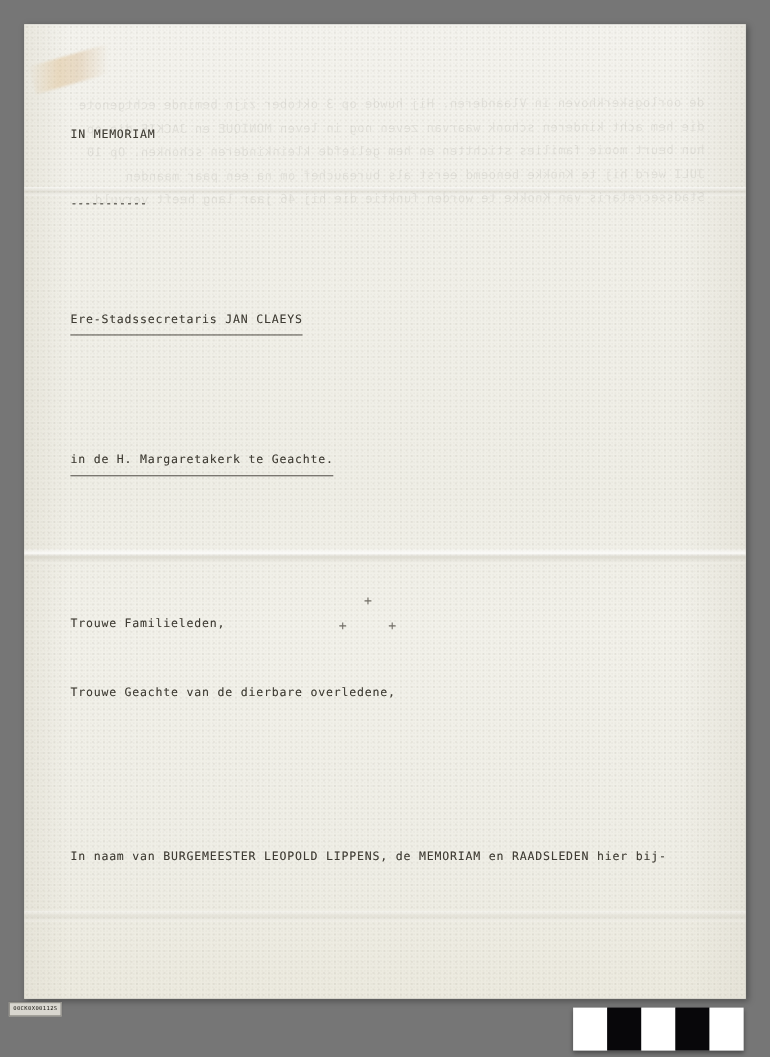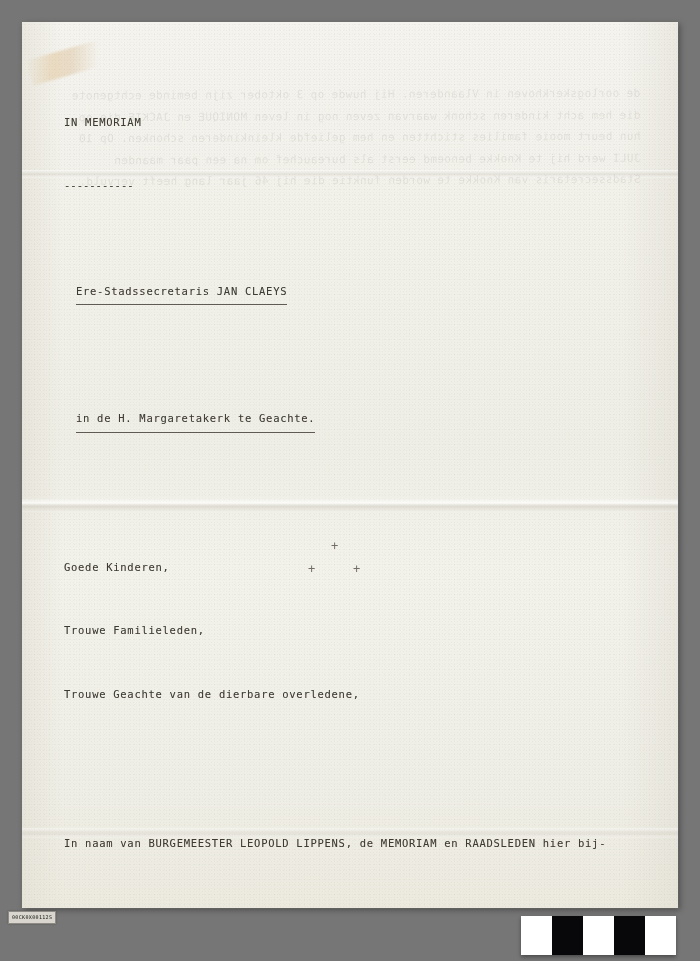--- a/index.html
+++ b/index.html
@@ -149,21 +149,20 @@
   }
   .blank-line { min-height: 21.2px; }
 
   
   .dash-rule { letter-spacing: 0.0px; }
 
   
   .ruled {
     position: relative;
     display: inline-block;
-    margin-left: 12px;
   }
   .ruled::after {
     content: "";
     position: absolute;
     left: 0;
     right: 0;
     bottom: -3px;
     height: 1px;
     background: #4a4740;
     opacity: 0.88;
@@ -246,21 +245,20 @@
 
       <span class="typed-line"><span class="ruled">Ere-Stadssecretaris JAN CLAEYS</span></span>
       <span class="blank-line"> </span>
       <span class="blank-line"> </span>
 
       <span class="typed-line"><span class="ruled">in de H. Margaretakerk te Geachte.</span></span>
 
       <span class="blank-line"> </span>
       <span class="blank-line"> </span>
 
-      <span class="typed-line">Goede Kinderen,</span>
       <span class="typed-line">Trouwe Familieleden,</span>
       <span class="typed-line">Trouwe Geachte van de dierbare overledene,</span>
 
       <span class="blank-line"> </span>
       <span class="blank-line"> </span>
 
       <span class="typed-line">In naam van BURGEMEESTER LEOPOLD LIPPENS, de MEMORIAM en RAADSLEDEN hier bij-</span>
       
       
       

